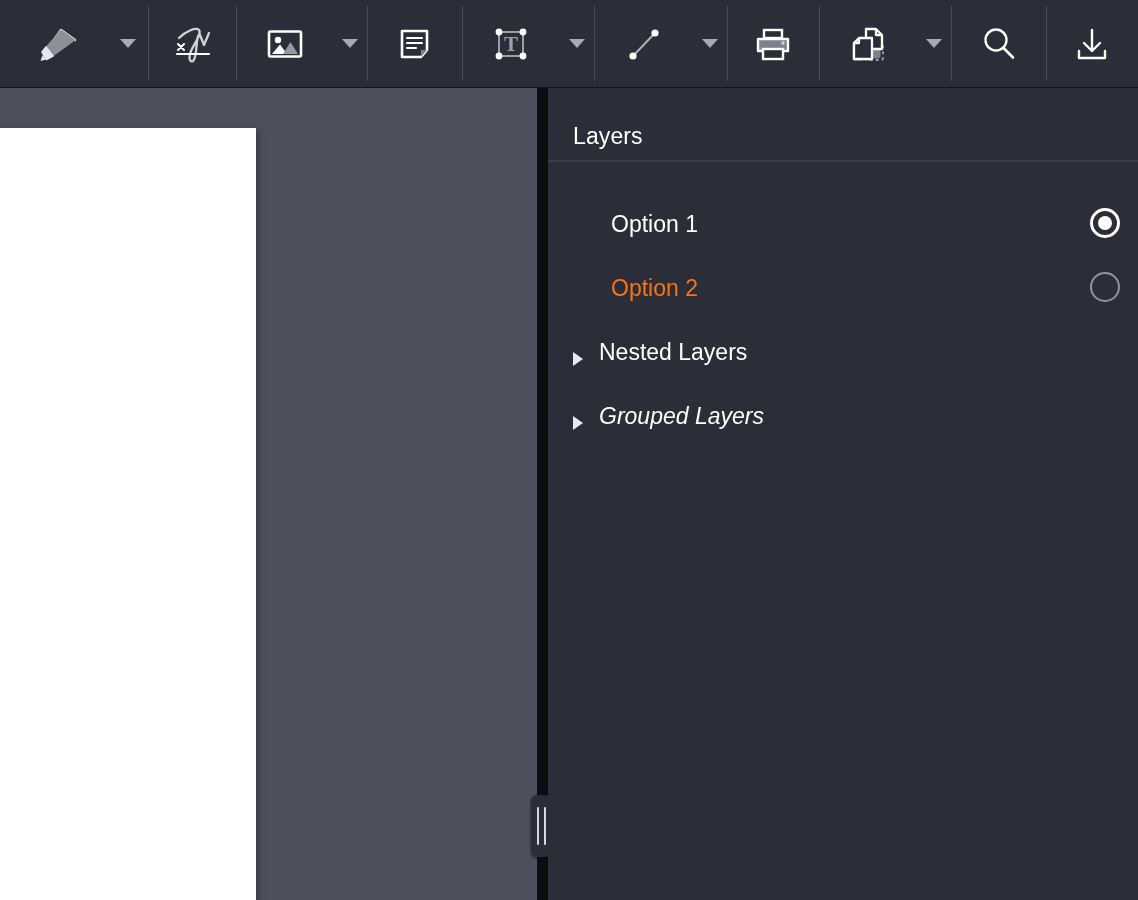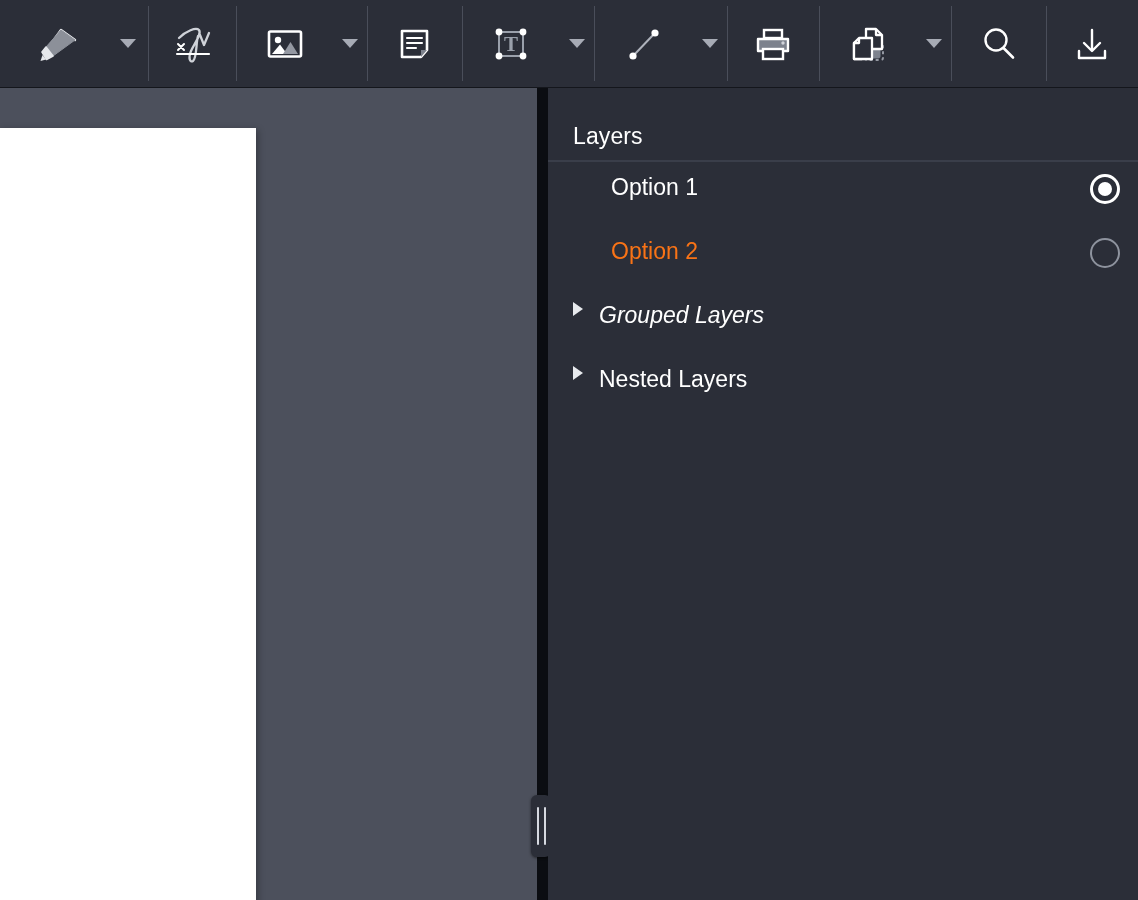--- a/index.html
+++ b/index.html
@@ -150,21 +150,21 @@
     font-size: 23px;
     letter-spacing: 0.1px;
     margin-top: 24px;
   }
   .panel-list {
     padding-top: 12px;
   }
   .layer-row {
     height: 64px;
     display: flex;
-    align-items: flex-start;
+    align-items: flex-end;
     padding: 0 10px 0 25px;
     box-sizing: border-box;
   }
   .disclosure {
     width: 26px;
     display: flex;
     align-items: center;
     justify-content: flex-start;
     flex: 0 0 26px;
   }
@@ -391,26 +391,26 @@
         <span class="layer-label muted">Option 2</span>
         <span class="radio off">
           
         </span>
       </div>
 
       <div class="layer-row">
         <span class="disclosure">
           <span class="disclosure-glyph"></span>
         </span>
-        <span class="layer-label italic">Grouped Layers</span>
+        <span class="layer-label">Nested Layers</span>
       </div>
 
       <div class="layer-row">
         <span class="disclosure">
           <span class="disclosure-glyph"></span>
         </span>
-        <span class="layer-label">Nested Layers</span>
+        <span class="layer-label italic">Grouped Layers</span>
       </div>
 
     </div>
   </div>
 
 </div>
 
 </body></html>

